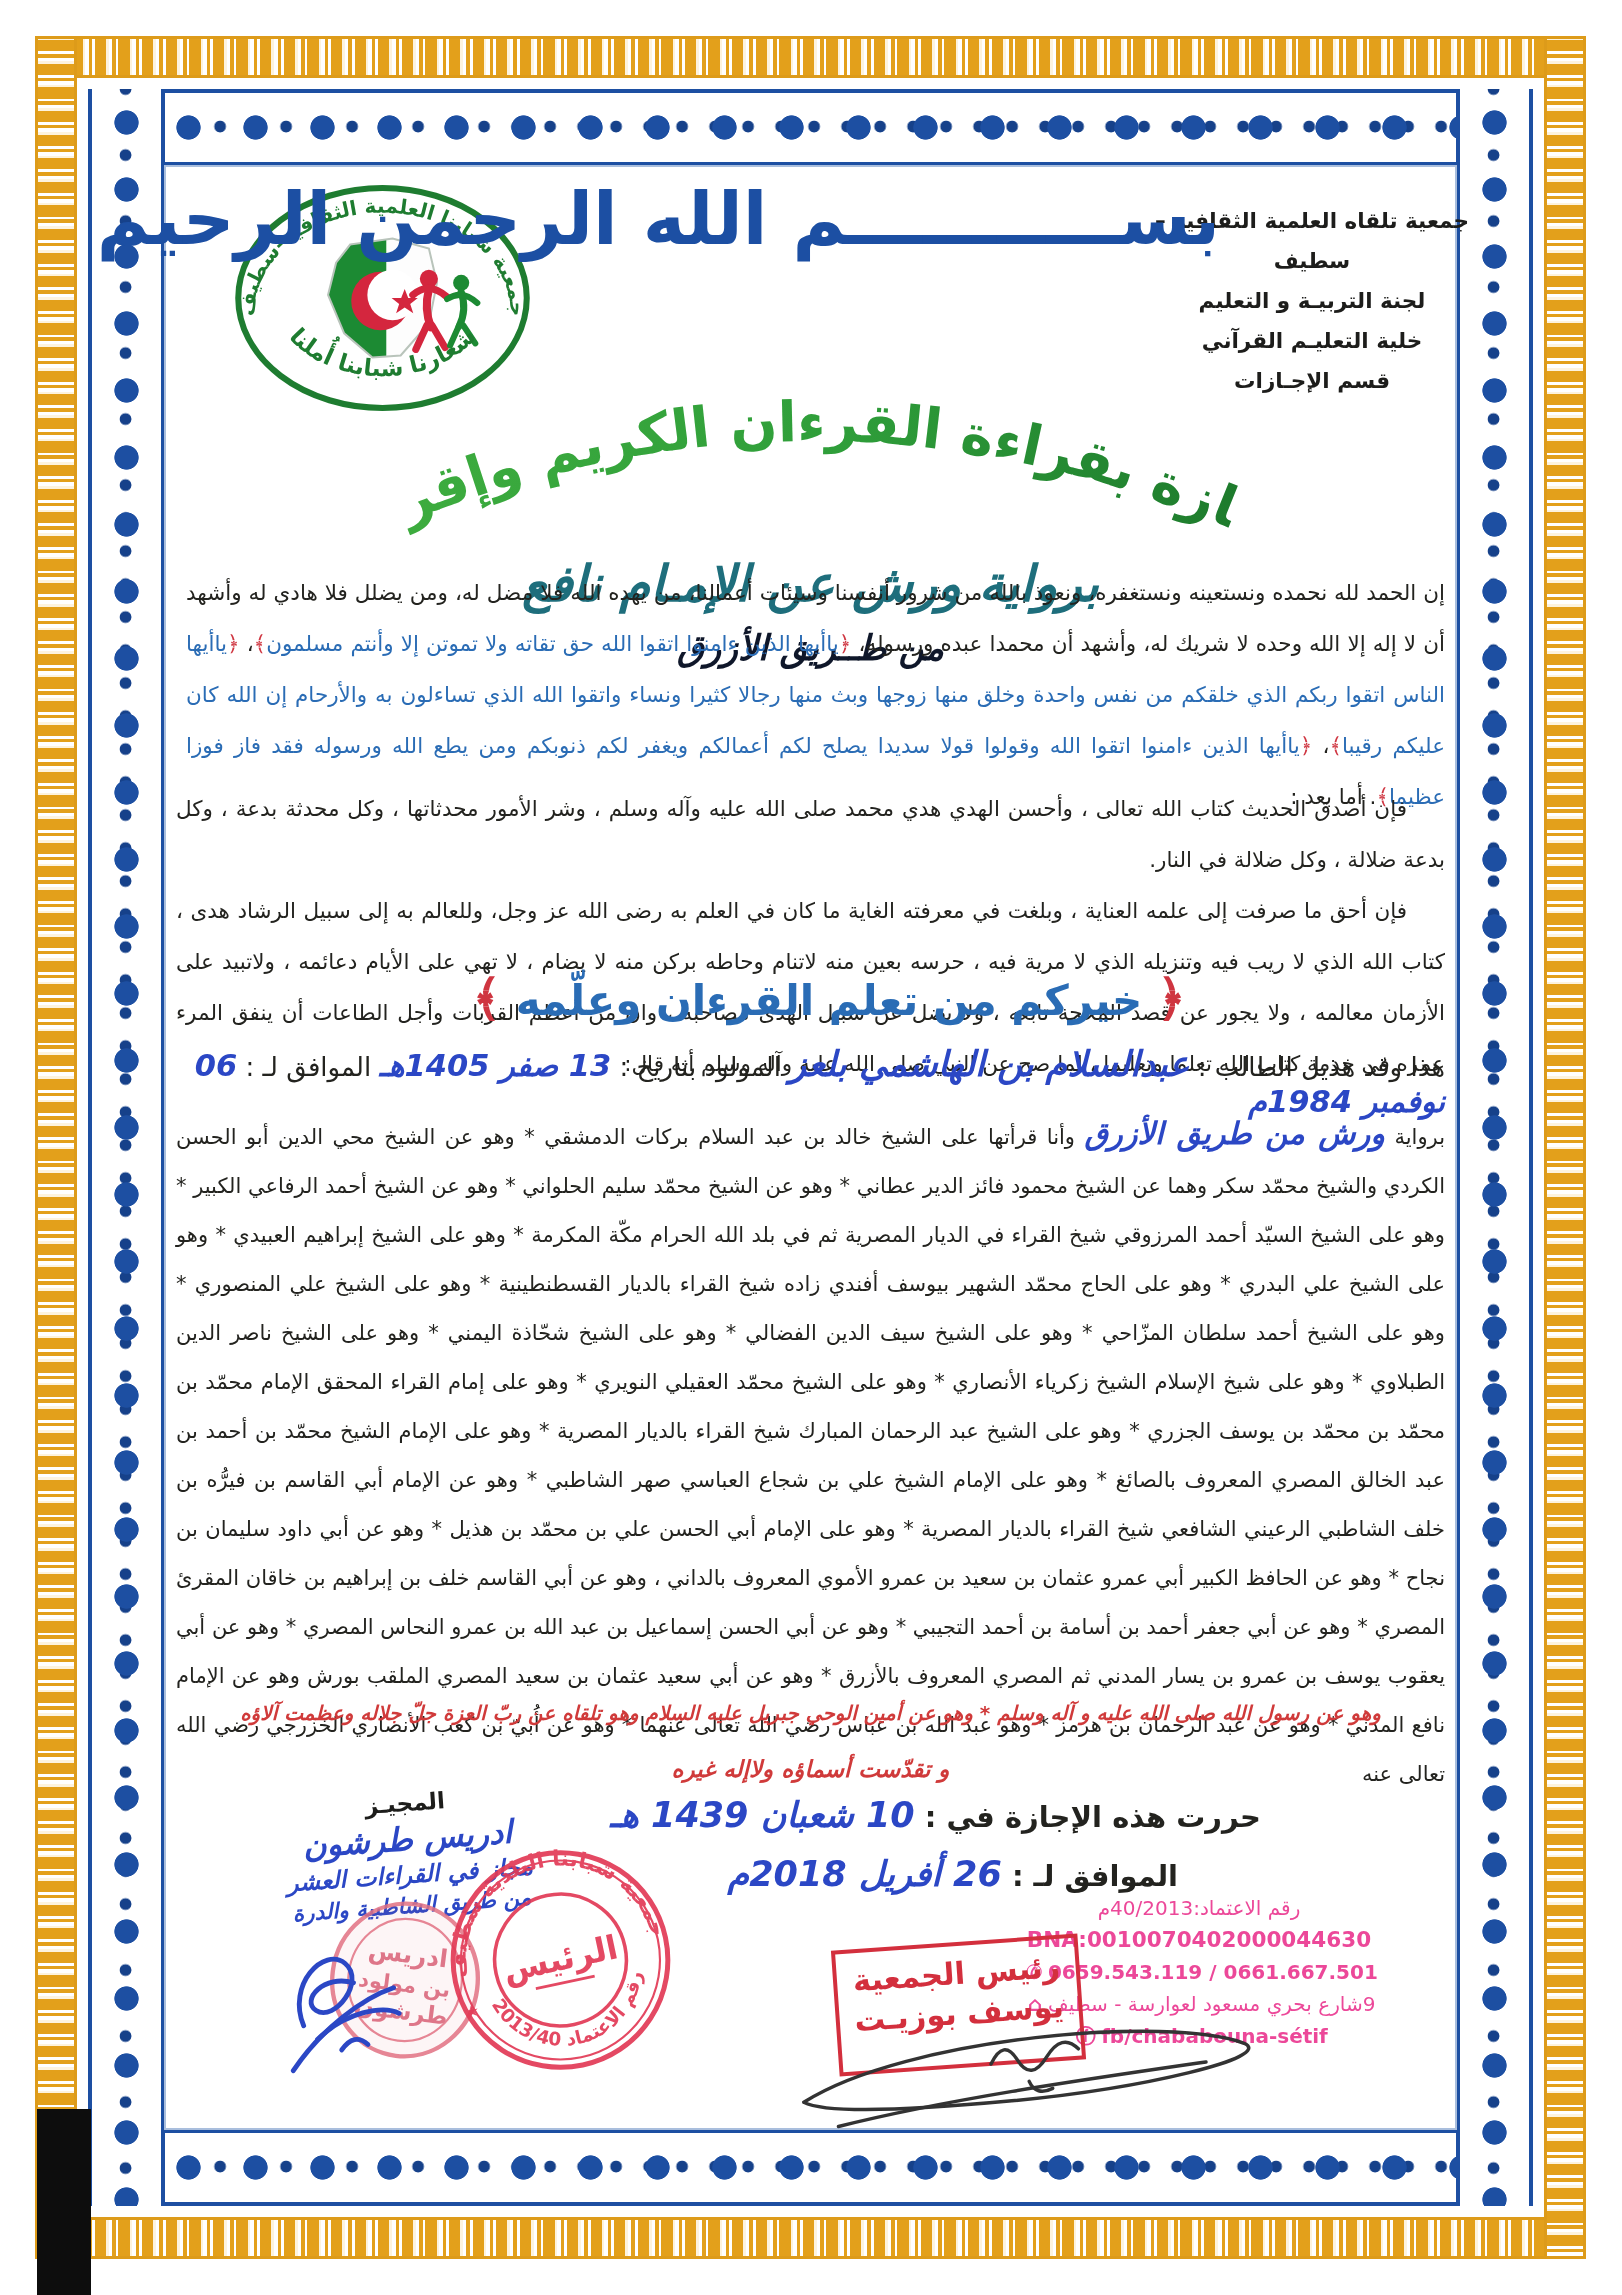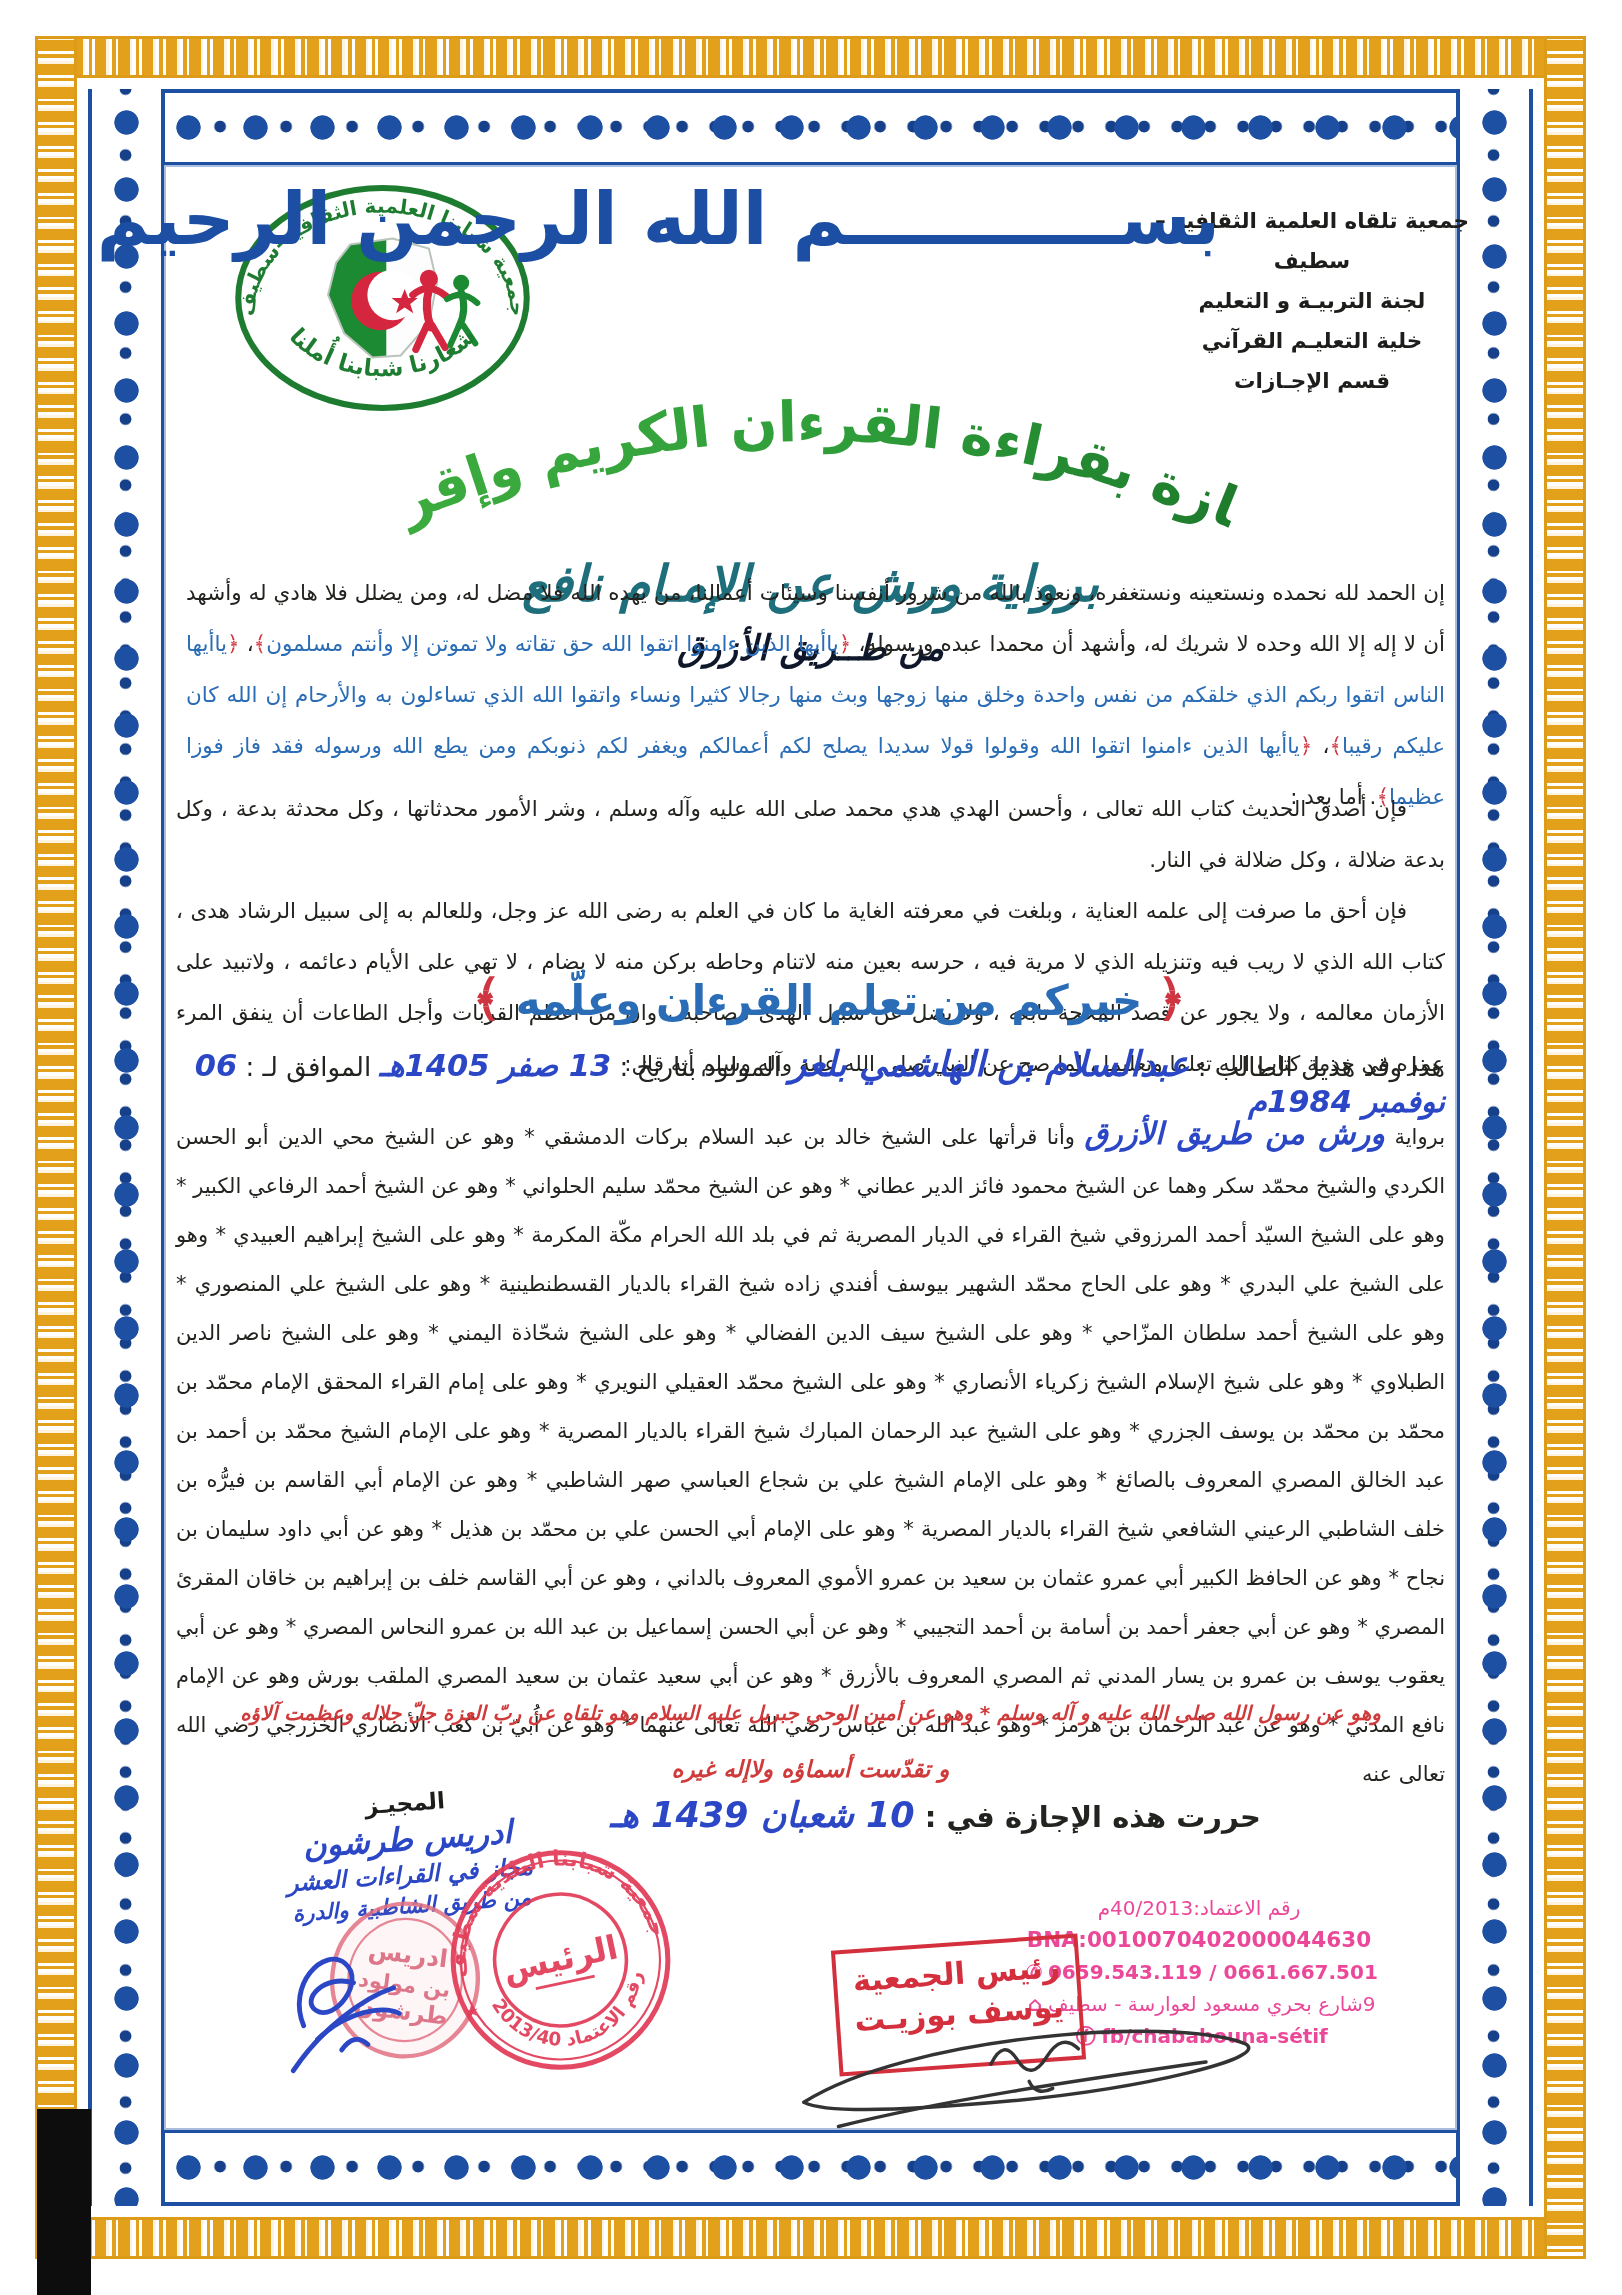--- a/index.html
+++ b/index.html
@@ -192,20 +192,21 @@
     </div>
 
     <div class="student"><span class="seg-k">هذا وقد هذيل الطالب : </span><span class="seg-hwl">عبدالسلام بن الهاشمي بلعز</span><span class="seg-k">   المولود بتاريخ : </span><span class="seg-hw">13 صفر 1405هـ</span><span class="seg-k"> الموافق لـ : </span><span class="seg-hw">06 نوفمبر 1984م</span></div>
 
     <div class="sanad"><span class="seg-k">برواية </span><span class="seg-hw">ورش من طريق الأزرق</span><span class="seg-k">  وأنا قرأتها على الشيخ خالد بن عبد السلام بركات الدمشقي * وهو عن الشيخ محي الدين أبو الحسن الكردي والشيخ محمّد سكر وهما عن الشيخ محمود فائز الدير عطاني * وهو عن الشيخ محمّد سليم الحلواني * وهو عن الشيخ أحمد الرفاعي الكبير * وهو على الشيخ السيّد أحمد المرزوقي شيخ القراء في الديار المصرية ثم في بلد الله الحرام مكّة المكرمة * وهو على الشيخ إبراهيم العبيدي * وهو على الشيخ علي البدري * وهو على الحاج محمّد الشهير بيوسف أفندي زاده شيخ القراء بالديار القسطنطينية * وهو على الشيخ علي المنصوري * وهو على الشيخ أحمد سلطان المزّاحي * وهو على الشيخ سيف الدين الفضالي * وهو على الشيخ شحّاذة اليمني * وهو على الشيخ ناصر الدين الطبلاوي * وهو على شيخ الإسلام الشيخ زكرياء الأنصاري * وهو على الشيخ محمّد العقيلي النويري * وهو على إمام القراء المحقق الإمام محمّد بن محمّد بن محمّد بن يوسف الجزري * وهو على الشيخ عبد الرحمان المبارك شيخ القراء بالديار المصرية * وهو على الإمام الشيخ محمّد بن أحمد بن عبد الخالق المصري المعروف بالصائغ * وهو على الإمام الشيخ علي بن شجاع العباسي صهر الشاطبي * وهو عن الإمام أبي القاسم بن فيرُّه بن خلف الشاطبي الرعيني الشافعي شيخ القراء بالديار المصرية * وهو على الإمام أبي الحسن علي بن محمّد بن هذيل * وهو عن أبي داود سليمان بن نجاح * وهو عن الحافظ الكبير أبي عمرو عثمان بن سعيد بن عمرو الأموي المعروف بالداني ، وهو عن أبي القاسم خلف بن إبراهيم بن خاقان المقرئ المصري * وهو عن أبي جعفر أحمد بن أسامة بن أحمد التجيبي * وهو عن أبي الحسن إسماعيل بن عبد الله بن عمرو النحاس المصري * وهو عن أبي يعقوب يوسف بن عمرو بن يسار المدني ثم المصري المعروف بالأزرق * وهو عن أبي سعيد عثمان بن سعيد المصري الملقب بورش وهو عن الإمام نافع المدني * وهو عن عبد الرحمان بن هرمز * وهو عبد الله بن عباس رضي الله تعالى عنهما * وهو عن أُبيّ بن كعب الأنصاري الخزرجي رضي الله تعالى عنه</span></div>
 
     <div class="redline red1">وهو عن رسول الله صلى الله عليه و آله وسلم * وهو عن أمين الوحي جبريل عليه السلام وهو تلقاه عن ربّ العزة جلّ جلاله وعظمت آلاؤه</div>
     <div class="redline red2">و تقدّست أسماؤه ولاإله غيره</div>
 
     <div class="issue issue1"><span class="seg-k">حررت هذه الإجازة في : </span><span class="seg-hwl">10 شعبان 1439 هـ</span></div>
+    <div class="issue issue2"><span class="seg-k">الموافق لـ : </span><span class="seg-hwl">26 أفريل 2018م</span></div>
 
     <div class="mujiz">
       <div class="mujiz-label">المجيـز</div>
       <div class="mujiz-name">ادريس طرشون</div>
       <div class="mujiz-l2">مجاز في القراءات العشر</div>
       <div class="mujiz-l3">من طريق الشاطبية والدرة</div>
     </div>
 
     <svg class="svg-abs stamp-personal" viewBox="0 0 220 220">
       <ellipse cx="110" cy="110" rx="100" ry="105" fill="rgba(226,113,131,0.08)" stroke="#e27183" stroke-width="6"></ellipse>

